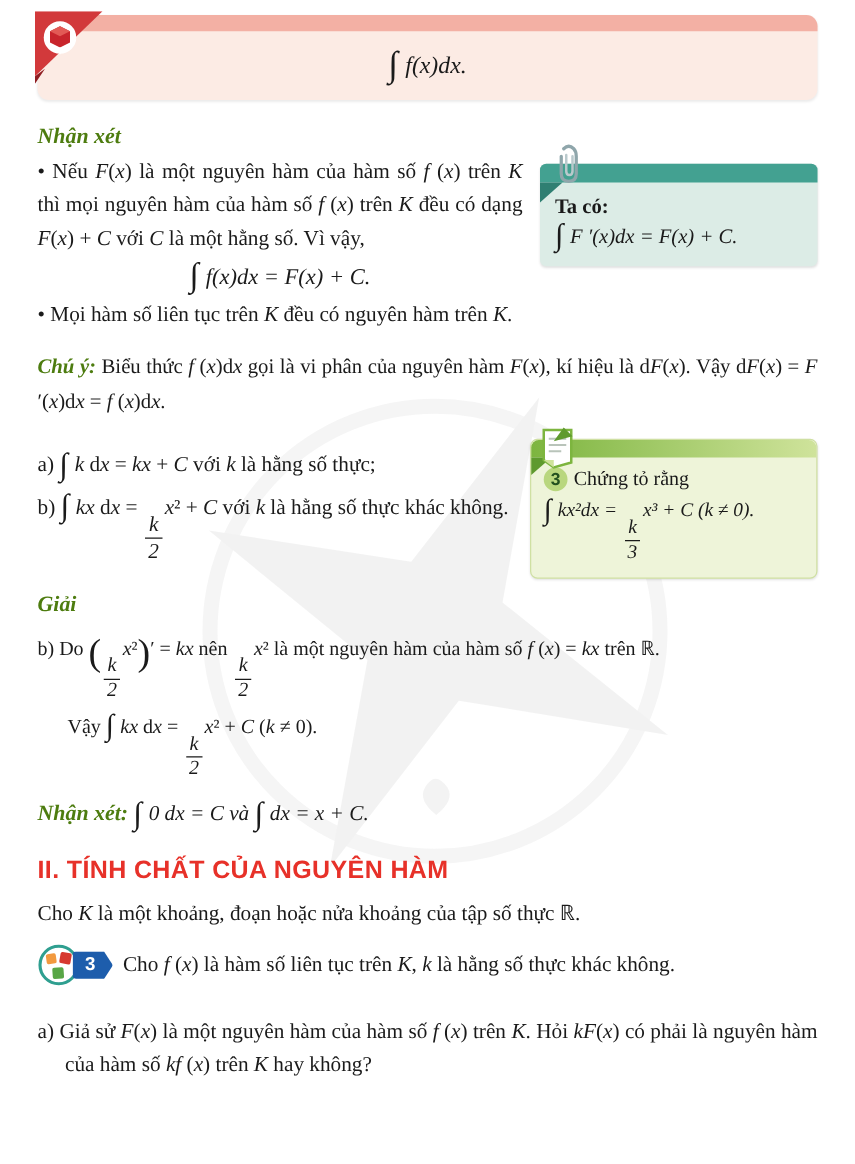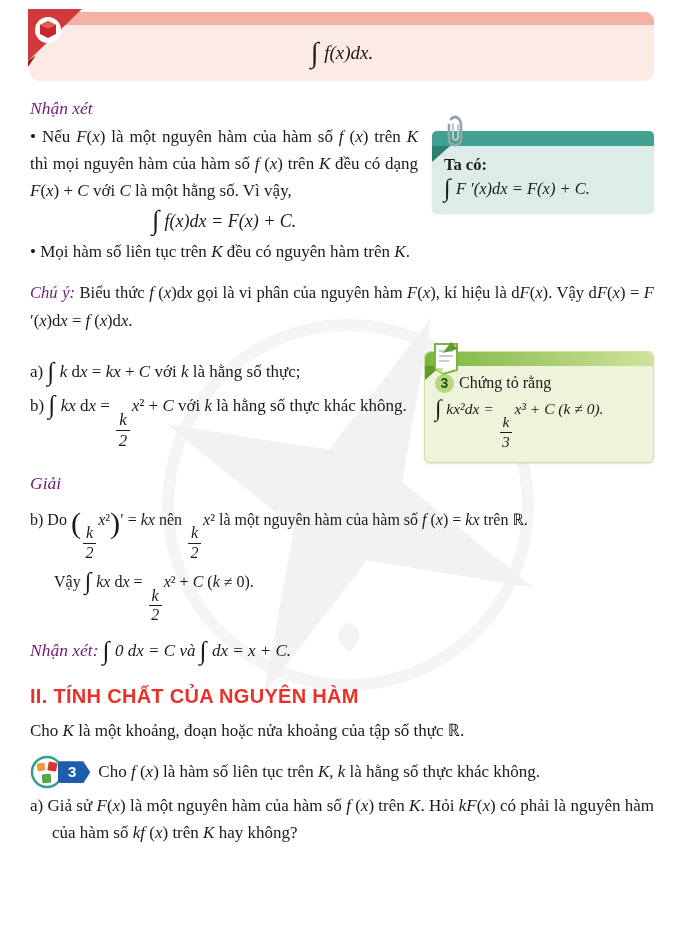--- a/index.html
+++ b/index.html
@@ -10,21 +10,21 @@
   .wm{position:absolute;left:0;top:0;z-index:1;pointer-events:none;}
   
   .callout{position:relative;background:#fcebe4;border-radius:9px;margin-top:2px;
            padding:26px 24px 16px;box-shadow:0 1px 2px rgba(0,0,0,.08);}
   .callout .band{position:absolute;top:0;left:0;right:0;height:13px;background:#f3b0a4;
                  border-radius:9px 9px 0 0;}
   .callout .bm{position:absolute;left:-4px;top:-3px;}
   .callout-text{text-align:center;font-size:17.5px;line-height:1.5;}
   .callout-formula{text-align:center;font-size:19px;margin-top:4px;font-style:italic;}
   
-  .bluelab{color:#701a75;font-style:italic;font-weight:normal;font-size:17.5px;margin-top:41px;}
+  .bluelab{color:#4d7c0f;font-style:italic;font-weight:bold;font-size:17.5px;margin-top:41px;}
   .lbl-block{margin:18px 0 4px;}
   
   .row{display:flex;gap:14px;align-items:flex-start;}
   .colL{flex:1;min-width:0;}
   p.body{font-size:17px;line-height:1.6;margin:0;text-align:justify;}
   .centerF{text-align:center;font-size:18px;font-style:italic;margin-top:6px;}
   
   .cardT{position:relative;width:198px;margin-top:8px;background:#dcece6;border-radius:5px;
          padding:24px 12px 14px;box-shadow:0 1px 2px rgba(0,0,0,.12);}
   .cardT .tband{position:absolute;top:0;left:0;right:0;height:15px;background:#43a191;border-radius:5px 5px 0 0;}
@@ -63,21 +63,21 @@
   
   .h2red{margin-top:24px;color:#e73129;font-family:"Liberation Sans",sans-serif;
          font-weight:bold;font-size:20px;letter-spacing:.3px;}
   .intro2{margin-top:10px;font-size:17px;}
   
   .actrow{margin-top:14px;display:flex;align-items:center;gap:8px;}
   .actbadge{background:#1d5dac;color:#fff;font-family:"Liberation Sans",sans-serif;font-weight:bold;
             font-size:15px;padding:2px 14px 3px 10px;margin-left:-14px;
             clip-path:polygon(0 0,78% 0,100% 50%,78% 100%,0 100%);border-radius:3px 0 0 3px;}
   .acttext{font-size:17px;}
-  .qa{margin-top:4px;font-size:17px;line-height:1.55;text-align:justify;
+  .qa{margin-top:23px;font-size:17px;line-height:1.55;text-align:justify;
       padding-left:22px;text-indent:-22px;}
   
   .frac{display:inline-flex;flex-direction:column;align-items:center;vertical-align:-0.85em;
         line-height:1.05;margin:0 2px;font-style:italic;}
   .frac .fn{padding:0 3px 1px;border-bottom:1px solid currentColor;}
   .frac .fd{padding-top:1px;}
   .int{font-size:1.5em;line-height:0;vertical-align:-0.1em;margin-right:1px;font-style:normal;display:inline-block;}
   .bigp{font-size:1.9em;line-height:0;vertical-align:-0.28em;font-style:normal;display:inline-block;}
 </style>
 </head>

